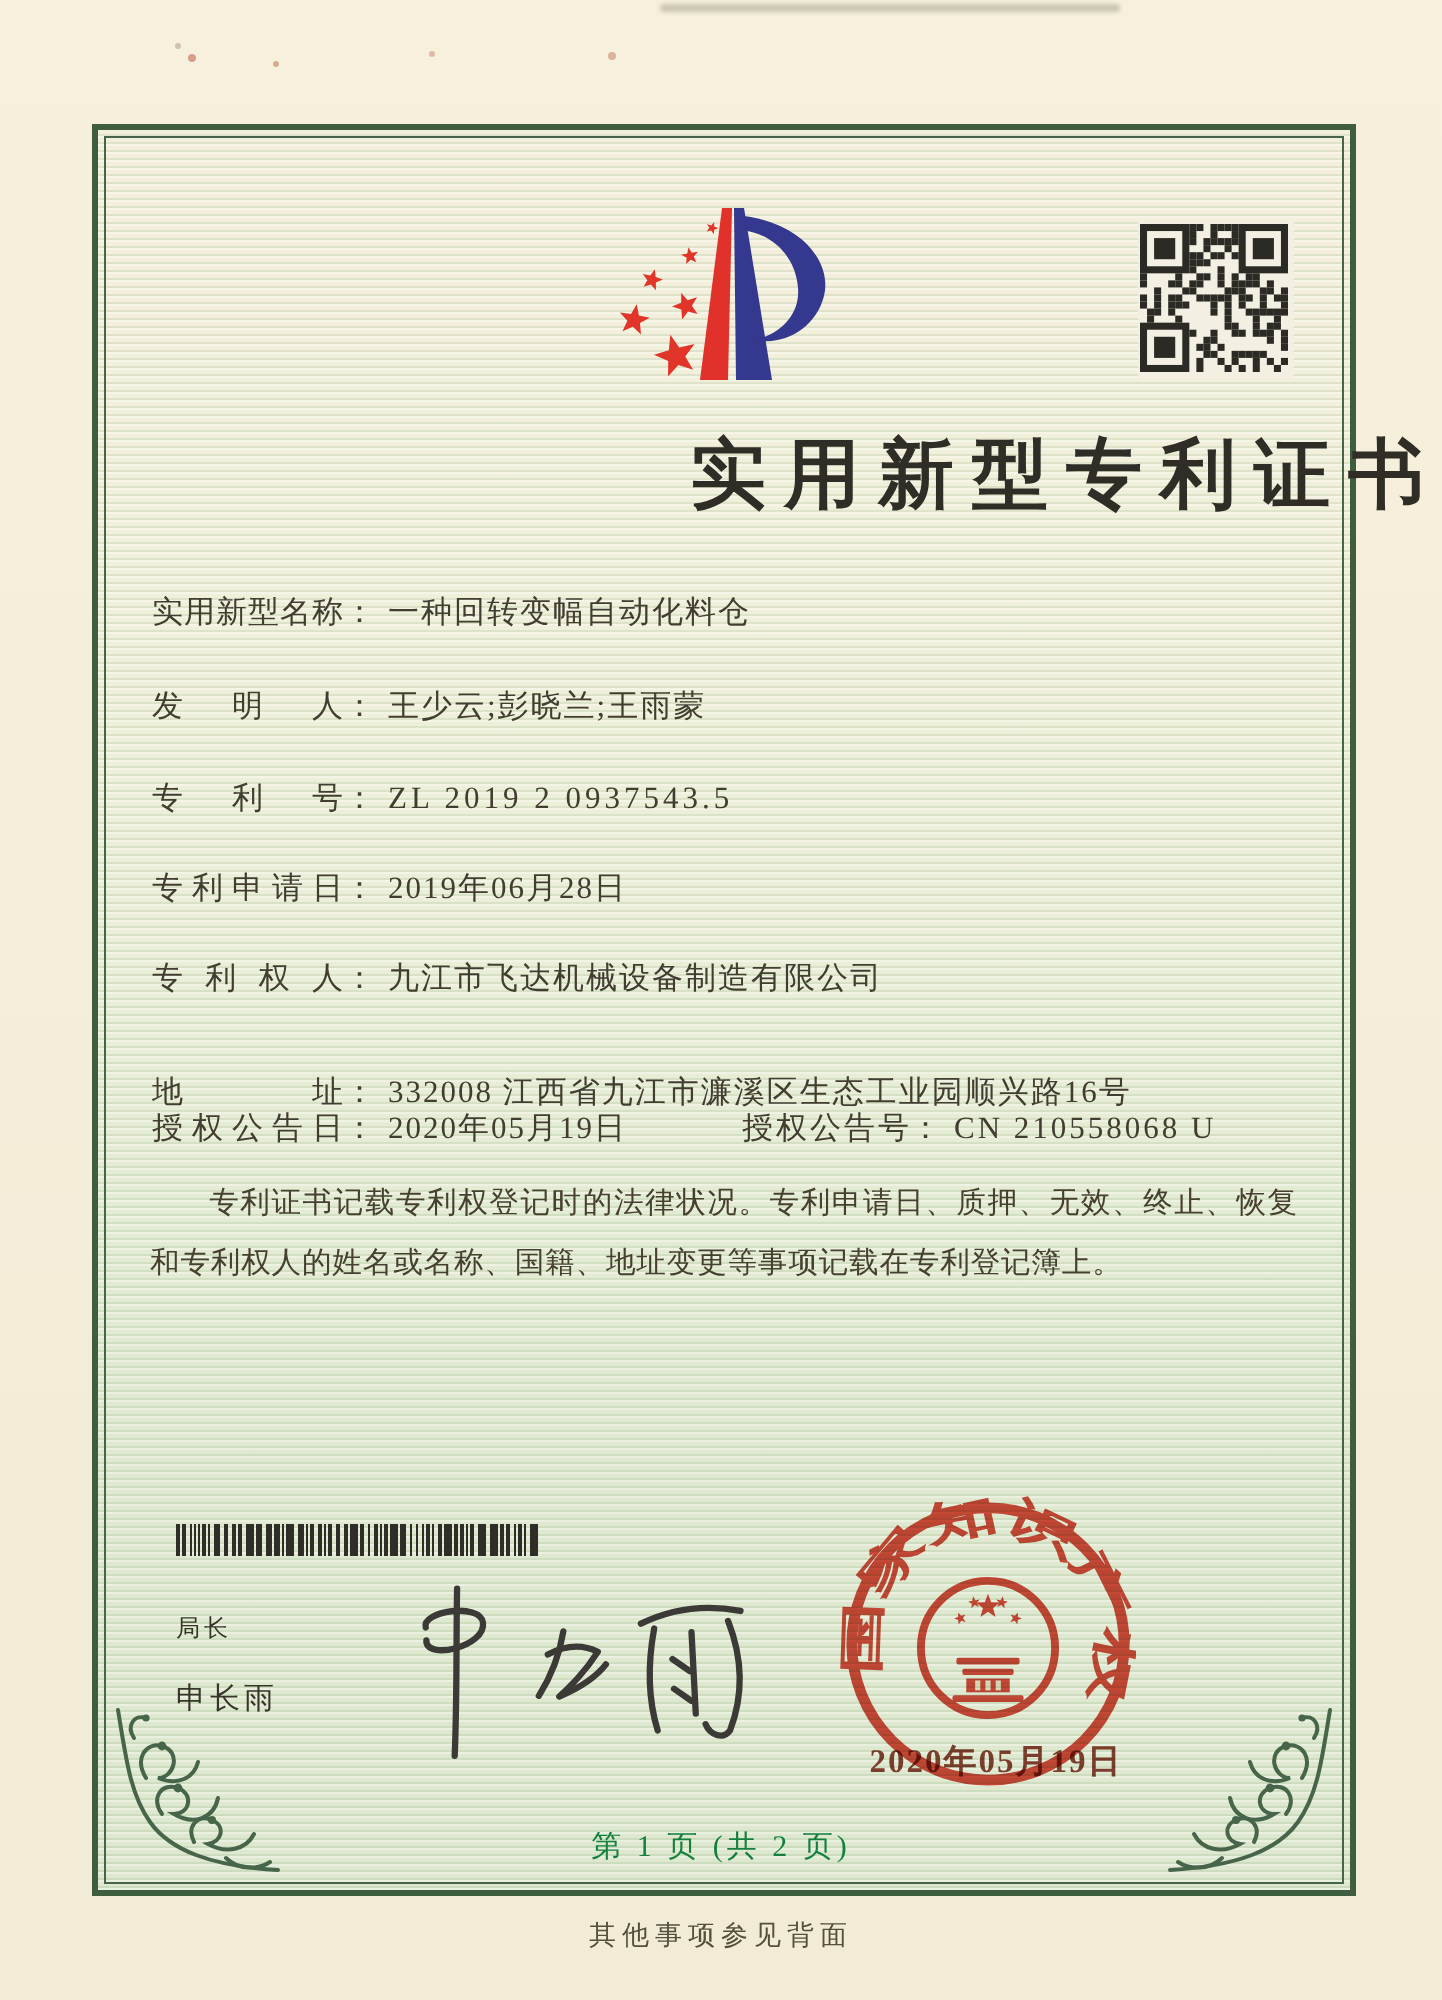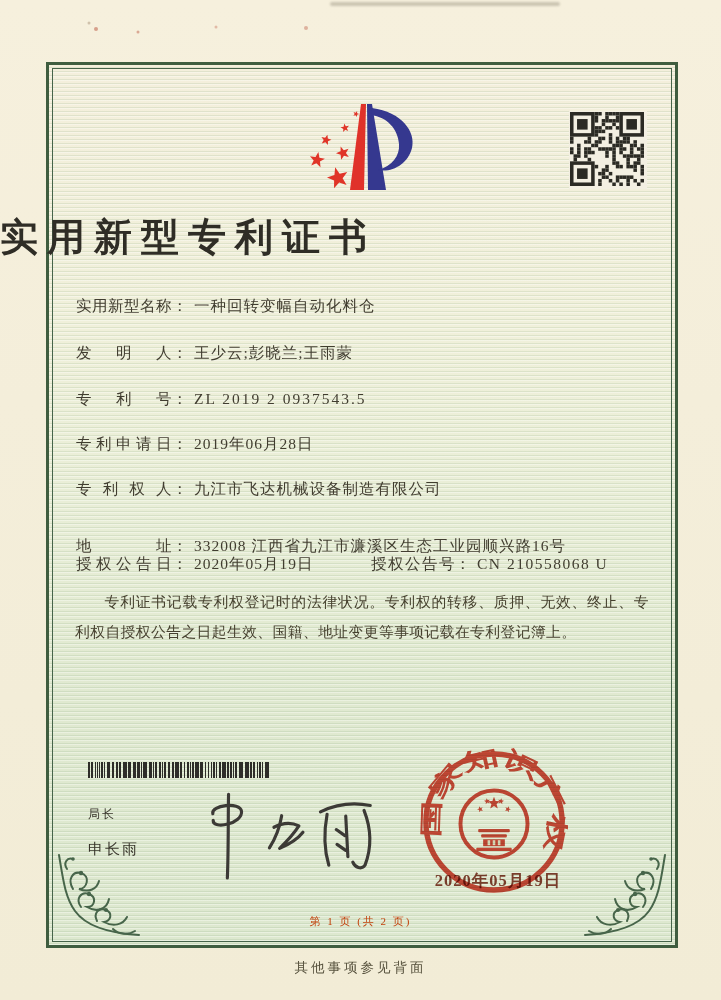--- a/index.html
+++ b/index.html
@@ -19,21 +19,21 @@
   }
   .frame::after{
     content:"";position:absolute;inset:3px;border:1px solid #46644a;pointer-events:none;
   }
   .cert-no{
     position:absolute;left:76px;top:104px;font-size:17px;letter-spacing:3px;color:#4b473a;
   }
   .logo{position:absolute;left:288px;top:98px;width:150px;height:112px;}
   .qr{position:absolute;left:569px;top:111px;width:76px;height:76px;background:#f3efe2;padding:1px;}
   .title{
-    position:absolute;left:0;top:212px;width:100%;text-align:left;
+    position:absolute;left:0;top:212px;width:100%;text-align:right;
     font-size:38px;font-weight:700;letter-spacing:9px;color:#2f2d26;
   }
   .fields{position:absolute;left:76px;top:296px;width:575px;font-size:15.5px;color:#413d30;}
   .frow{position:absolute;left:0;white-space:nowrap;letter-spacing:0.5px;}
   .flabel{display:inline-block;width:96px;text-align:justify;text-align-last:justify;vertical-align:top;}
   .fcolon{display:inline-block;margin-right:6px;}
   .fvalue{letter-spacing:1px;}
   .grant-no{position:absolute;left:295px;top:0;white-space:nowrap;}
   .grant-no .flabel{width:84px;}
   .paras{
@@ -43,21 +43,21 @@
   .paras p{margin:0;text-indent:2em;}
   .barcode{position:absolute;left:88px;top:762px;width:186px;height:16px;}
   .signer-role{position:absolute;left:88px;top:806px;font-size:12px;letter-spacing:2px;color:#37342a;}
   .signer-name{position:absolute;left:88px;top:840px;font-size:15px;letter-spacing:2px;color:#37342a;}
   .signature{position:absolute;left:196px;top:778px;width:195px;height:102px;transform:rotate(-3deg);}
   .seal{position:absolute;left:420px;top:748px;width:148px;height:148px;opacity:0.92;mix-blend-mode:multiply;}
   .seal-date{
     position:absolute;left:428px;top:870px;width:140px;text-align:center;
     font-size:16.5px;font-weight:700;color:#8a4334;letter-spacing:1px;mix-blend-mode:multiply;
   }
-  .page-num{position:absolute;left:0;top:914px;width:721px;text-align:center;font-size:11px;letter-spacing:2px;color:#c2410c;}
+  .page-num{position:absolute;left:0;top:914px;width:721px;text-align:center;font-size:15px;letter-spacing:2px;color:#15803d;}
   .back-note{position:absolute;left:0;top:959px;width:721px;text-align:center;font-size:13.5px;letter-spacing:3px;color:#55503c;}
   .corner{position:absolute;width:92px;height:92px;}
   .corner.bl{left:4px;bottom:4px;}
   .corner.br{right:4px;bottom:4px;transform:scaleX(-1);}
   .specks{position:absolute;left:0;top:0;width:2px;height:2px;border-radius:50%;
     box-shadow:95px 28px 0 1px rgba(178,62,40,.45), 137px 31px 0 0.5px rgba(178,62,40,.4),
       215px 26px 0 0.5px rgba(178,62,40,.3), 305px 27px 0 1px rgba(178,62,40,.35),
       88px 22px 0 0.5px rgba(120,90,60,.3);}
   .smudge{position:absolute;left:330px;top:2px;width:230px;height:4px;border-radius:2px;
     background:rgba(95,85,70,.28);filter:blur(1px);}
@@ -293,21 +293,21 @@
     </div>
     <div class="frow" style="top:258px">
       <span class="flabel">授权公告日</span><span class="fcolon">：</span><span class="fvalue">2020年05月19日</span>
       <span class="grant-no">
         <span class="flabel">授权公告号</span><span class="fcolon">：</span><span class="fvalue" style="letter-spacing:1.5px">CN 210558068 U</span>
       </span>
     </div>
   </div>
 
   <div class="paras">
-    <p>专利证书记载专利权登记时的法律状况。专利权的转移、质押、无效、终止、专利权自授权公告之日起生效、国籍、地址变更等事项记载在专利登记簿上。</p>
+    <p>专利证书记载专利权登记时的法律状况。专利申请日、质押、无效、终止、恢复和专利权人的姓名或名称、国籍、地址变更等事项记载在专利登记簿上。</p>
   </div>
 
   <div class="barcode">
     <svg id="barcode-svg" width="186" height="16" viewBox="0 0 186 16">
         <rect x="0" y="0" width="2" height="16" fill="#2e2d28"></rect>
         <rect x="3" y="0" width="2" height="16" fill="#2e2d28"></rect>
         <rect x="7" y="0" width="1" height="16" fill="#2e2d28"></rect>
         <rect x="9" y="0" width="1" height="16" fill="#2e2d28"></rect>
         <rect x="11" y="0" width="1" height="16" fill="#2e2d28"></rect>
         <rect x="13" y="0" width="2" height="16" fill="#2e2d28"></rect>

